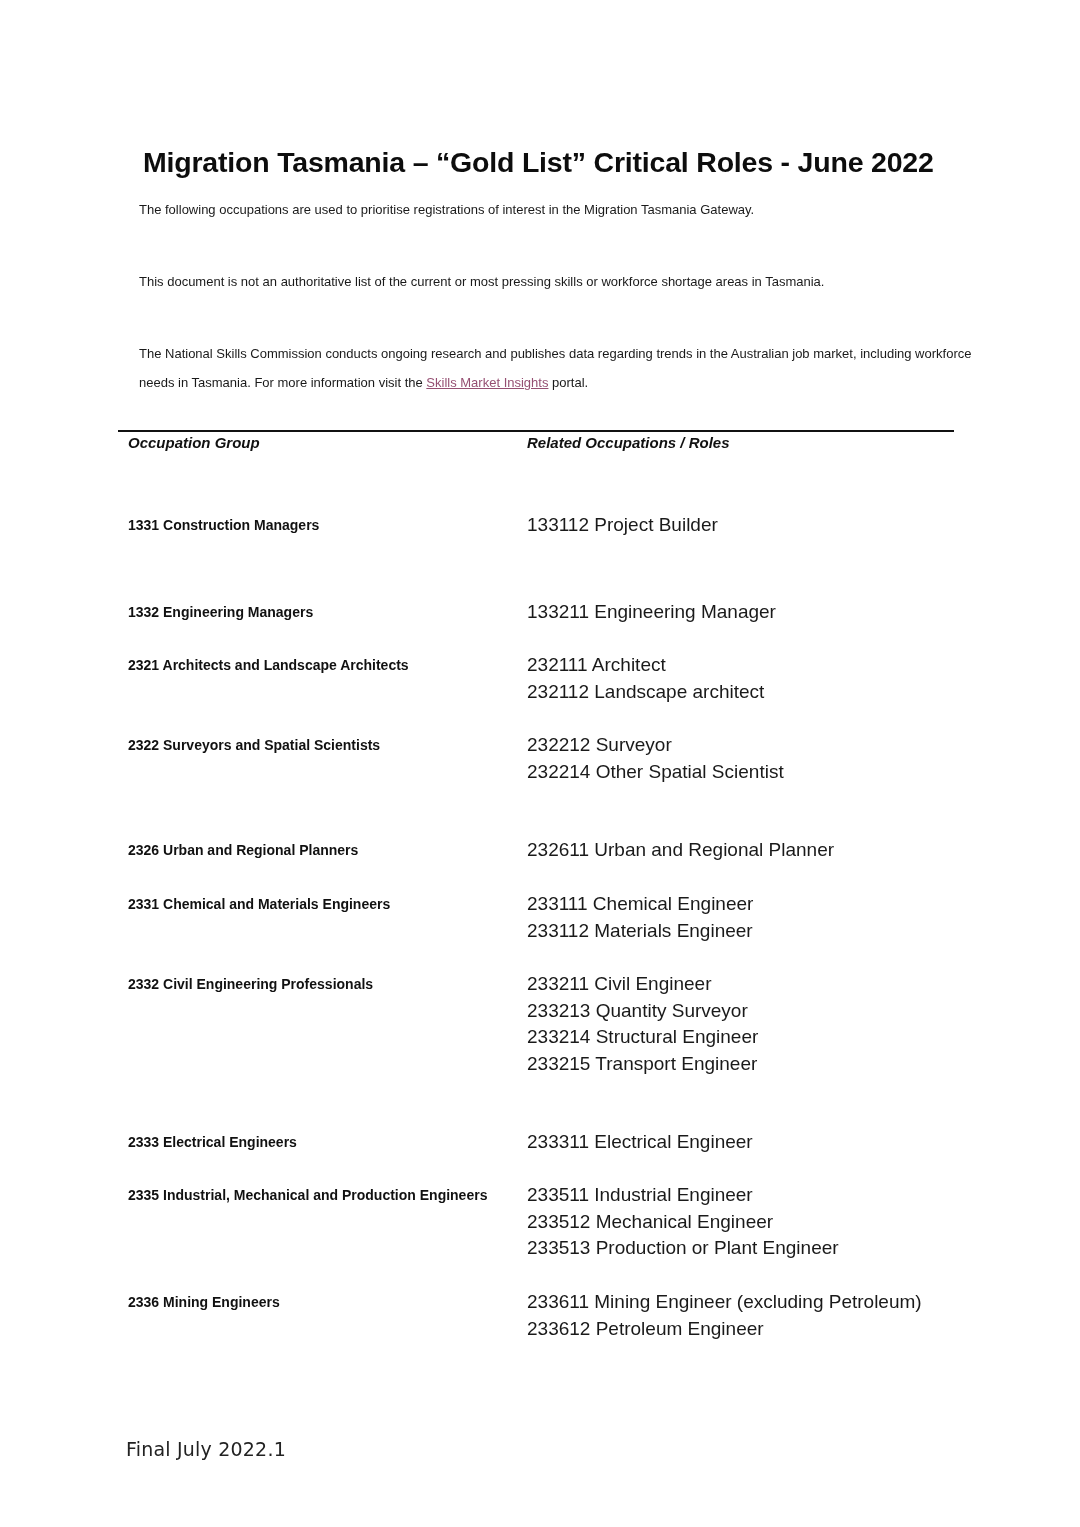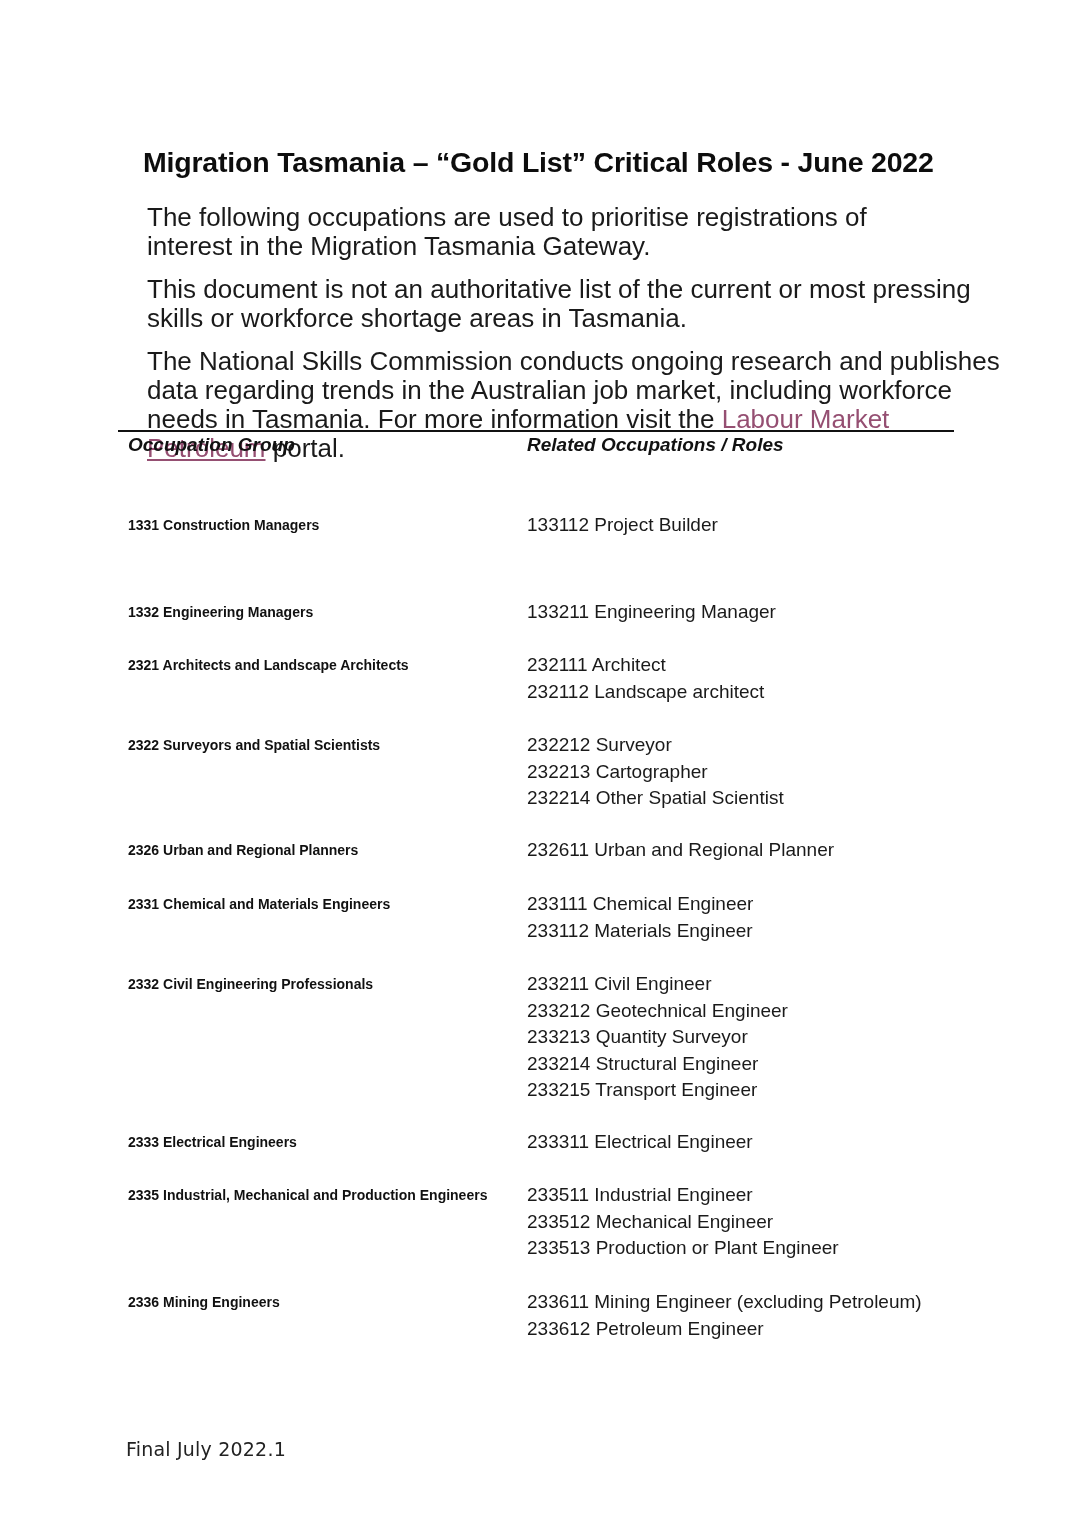--- a/index.html
+++ b/index.html
@@ -1,42 +1,42 @@
 <!DOCTYPE html>
 <html><head>
 <meta charset="utf-8">
 <style>
   html, body { margin: 0; padding: 0; background: #ffffff; }
   body { width: 1080px; height: 1527px; position: relative; overflow: hidden; color: #111; font-family: "Liberation Sans", sans-serif; }
   .page { position: absolute; left: 0; top: 0; width: 1080px; height: 1527px; }
   h1 { position: absolute; left: 131px; top: 134px; margin: 12px; font-size: 28.5px; font-weight: bold; letter-spacing: -0.2px; color: #0d0d0d; white-space: nowrap; }
-  .para { position: absolute; left: 131px; margin: 16px; font-size: 26px; line-height: 29px; color: #1a1a1a; }
+  .para { position: absolute; left: 131px; margin: 8px; font-size: 13px; line-height: 29px; color: #1a1a1a; }
   .p1 { top: 187px; width: 800px; }
   .p2 { top: 259px; width: 830px; }
   .p3 { top: 331px; width: 860px; }
   .link { color: #954f72; text-decoration: underline; cursor: pointer; }
   .rule { position: absolute; left: 118px; top: 430px; width: 836px; height: 0; border-top: 2.5px solid #111; }
-  .th { position: absolute; top: 434px; font-size: 19px; font-weight: bold; font-style: italic; color: #111; white-space: nowrap; }
+  .th { position: absolute; top: 434px; font-size: 15px; font-weight: bold; font-style: italic; color: #111; white-space: nowrap; }
   .th1 { left: 128px; }
   .th2 { left: 527px; }
   .row { position: absolute; left: 0; width: 1080px; }
   .grp { position: absolute; left: 128px; width: 380px; font-size: 14px; font-weight: bold; line-height: 26.5px; color: #111; }
   .roles { position: absolute; left: 527px; width: 440px; font-size: 19px; line-height: 26.5px; color: #1a1a1a; }
   .role { white-space: nowrap; }
   .footer { position: absolute; left: 126px; top: 1438px; font-size: 19px; color: #222; font-family: "DejaVu Sans", sans-serif; font-weight: normal; letter-spacing: 0.2px; }
 </style>
 </head>
 <body>
 
 <div class="page">
   <h1>Migration Tasmania – “Gold List” Critical Roles - June 2022</h1>
 
   <p class="para p1">The following occupations are used to prioritise registrations of interest in the Migration Tasmania Gateway.</p>
   <p class="para p2">This document is not an authoritative list of the current or most pressing skills or workforce shortage areas in Tasmania.</p>
-  <p class="para p3"><span>The National Skills Commission conducts ongoing research and publishes data regarding trends in the Australian job market, including workforce needs in Tasmania. For more information visit the </span><a class="link">Labour Market Petroleum</a><span> portal.</span></p>
+  <p class="para p3"><span>The National Skills Commission conducts ongoing research and publishes data regarding trends in the Australian job market, including workforce needs in Tasmania. For more information visit the </span><a class="link">Skills Market Insights</a><span> portal.</span></p>
 
   <div class="rule"></div>
   <div class="th th1">Occupation Group</div>
   <div class="th th2">Related Occupations / Roles</div>
 
   <div id="rows">
       <div class="row" style="top: 512px;">
         <div class="grp">1331 Construction Managers</div>
         <div class="roles">
           <div class="role">133112 Project Builder</div>
@@ -52,42 +52,40 @@
         <div class="grp">2321 Architects and Landscape Architects</div>
         <div class="roles">
           <div class="role">232111 Architect</div>
           <div class="role">232112 Landscape architect</div>
         </div>
       </div>
       <div class="row" style="top: 732px;">
         <div class="grp">2322 Surveyors and Spatial Scientists</div>
         <div class="roles">
           <div class="role">232212 Surveyor</div>
-          <div class="role">232213 Cartographer</div>
           <div class="role">232214 Other Spatial Scientist</div>
         </div>
       </div>
       <div class="row" style="top: 837px;">
         <div class="grp">2326 Urban and Regional Planners</div>
         <div class="roles">
           <div class="role">232611 Urban and Regional Planner</div>
         </div>
       </div>
       <div class="row" style="top: 891px;">
         <div class="grp">2331 Chemical and Materials Engineers</div>
         <div class="roles">
           <div class="role">233111 Chemical Engineer</div>
           <div class="role">233112 Materials Engineer</div>
         </div>
       </div>
       <div class="row" style="top: 971px;">
         <div class="grp">2332 Civil Engineering Professionals</div>
         <div class="roles">
           <div class="role">233211 Civil Engineer</div>
-          <div class="role">233212 Geotechnical Engineer</div>
           <div class="role">233213 Quantity Surveyor</div>
           <div class="role">233214 Structural Engineer</div>
           <div class="role">233215 Transport Engineer</div>
         </div>
       </div>
       <div class="row" style="top: 1129px;">
         <div class="grp">2333 Electrical Engineers</div>
         <div class="roles">
           <div class="role">233311 Electrical Engineer</div>
         </div>

